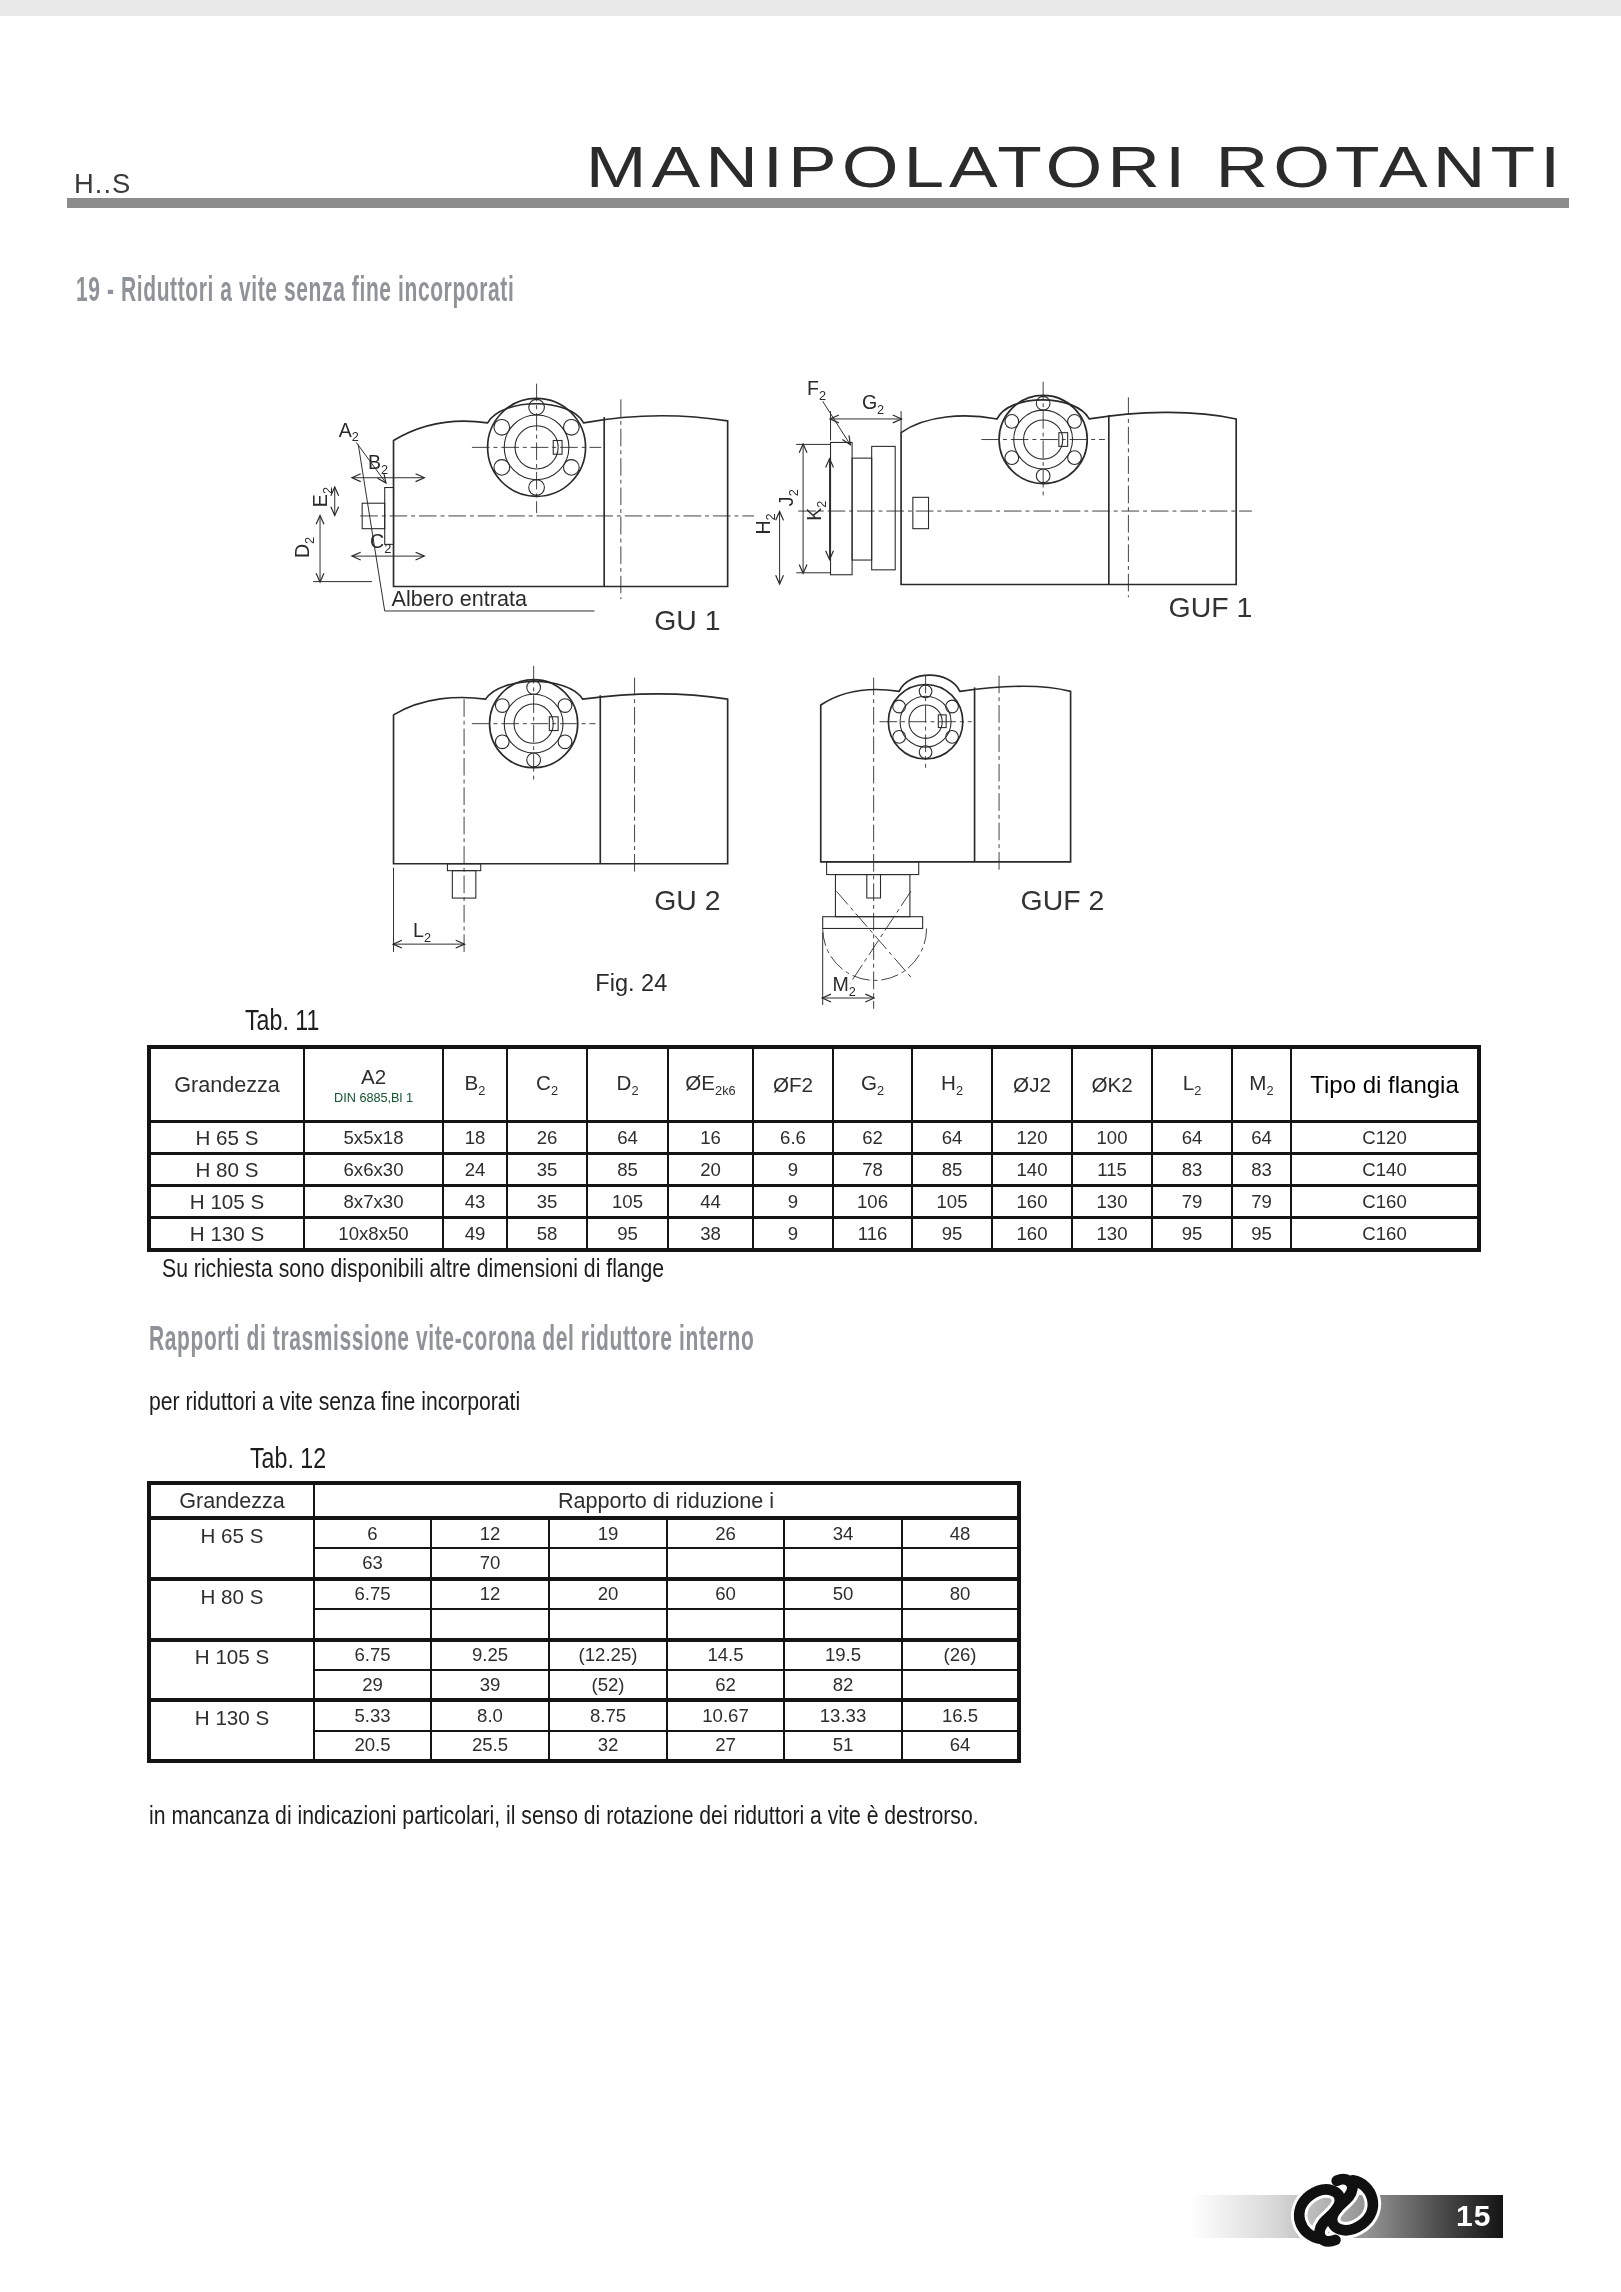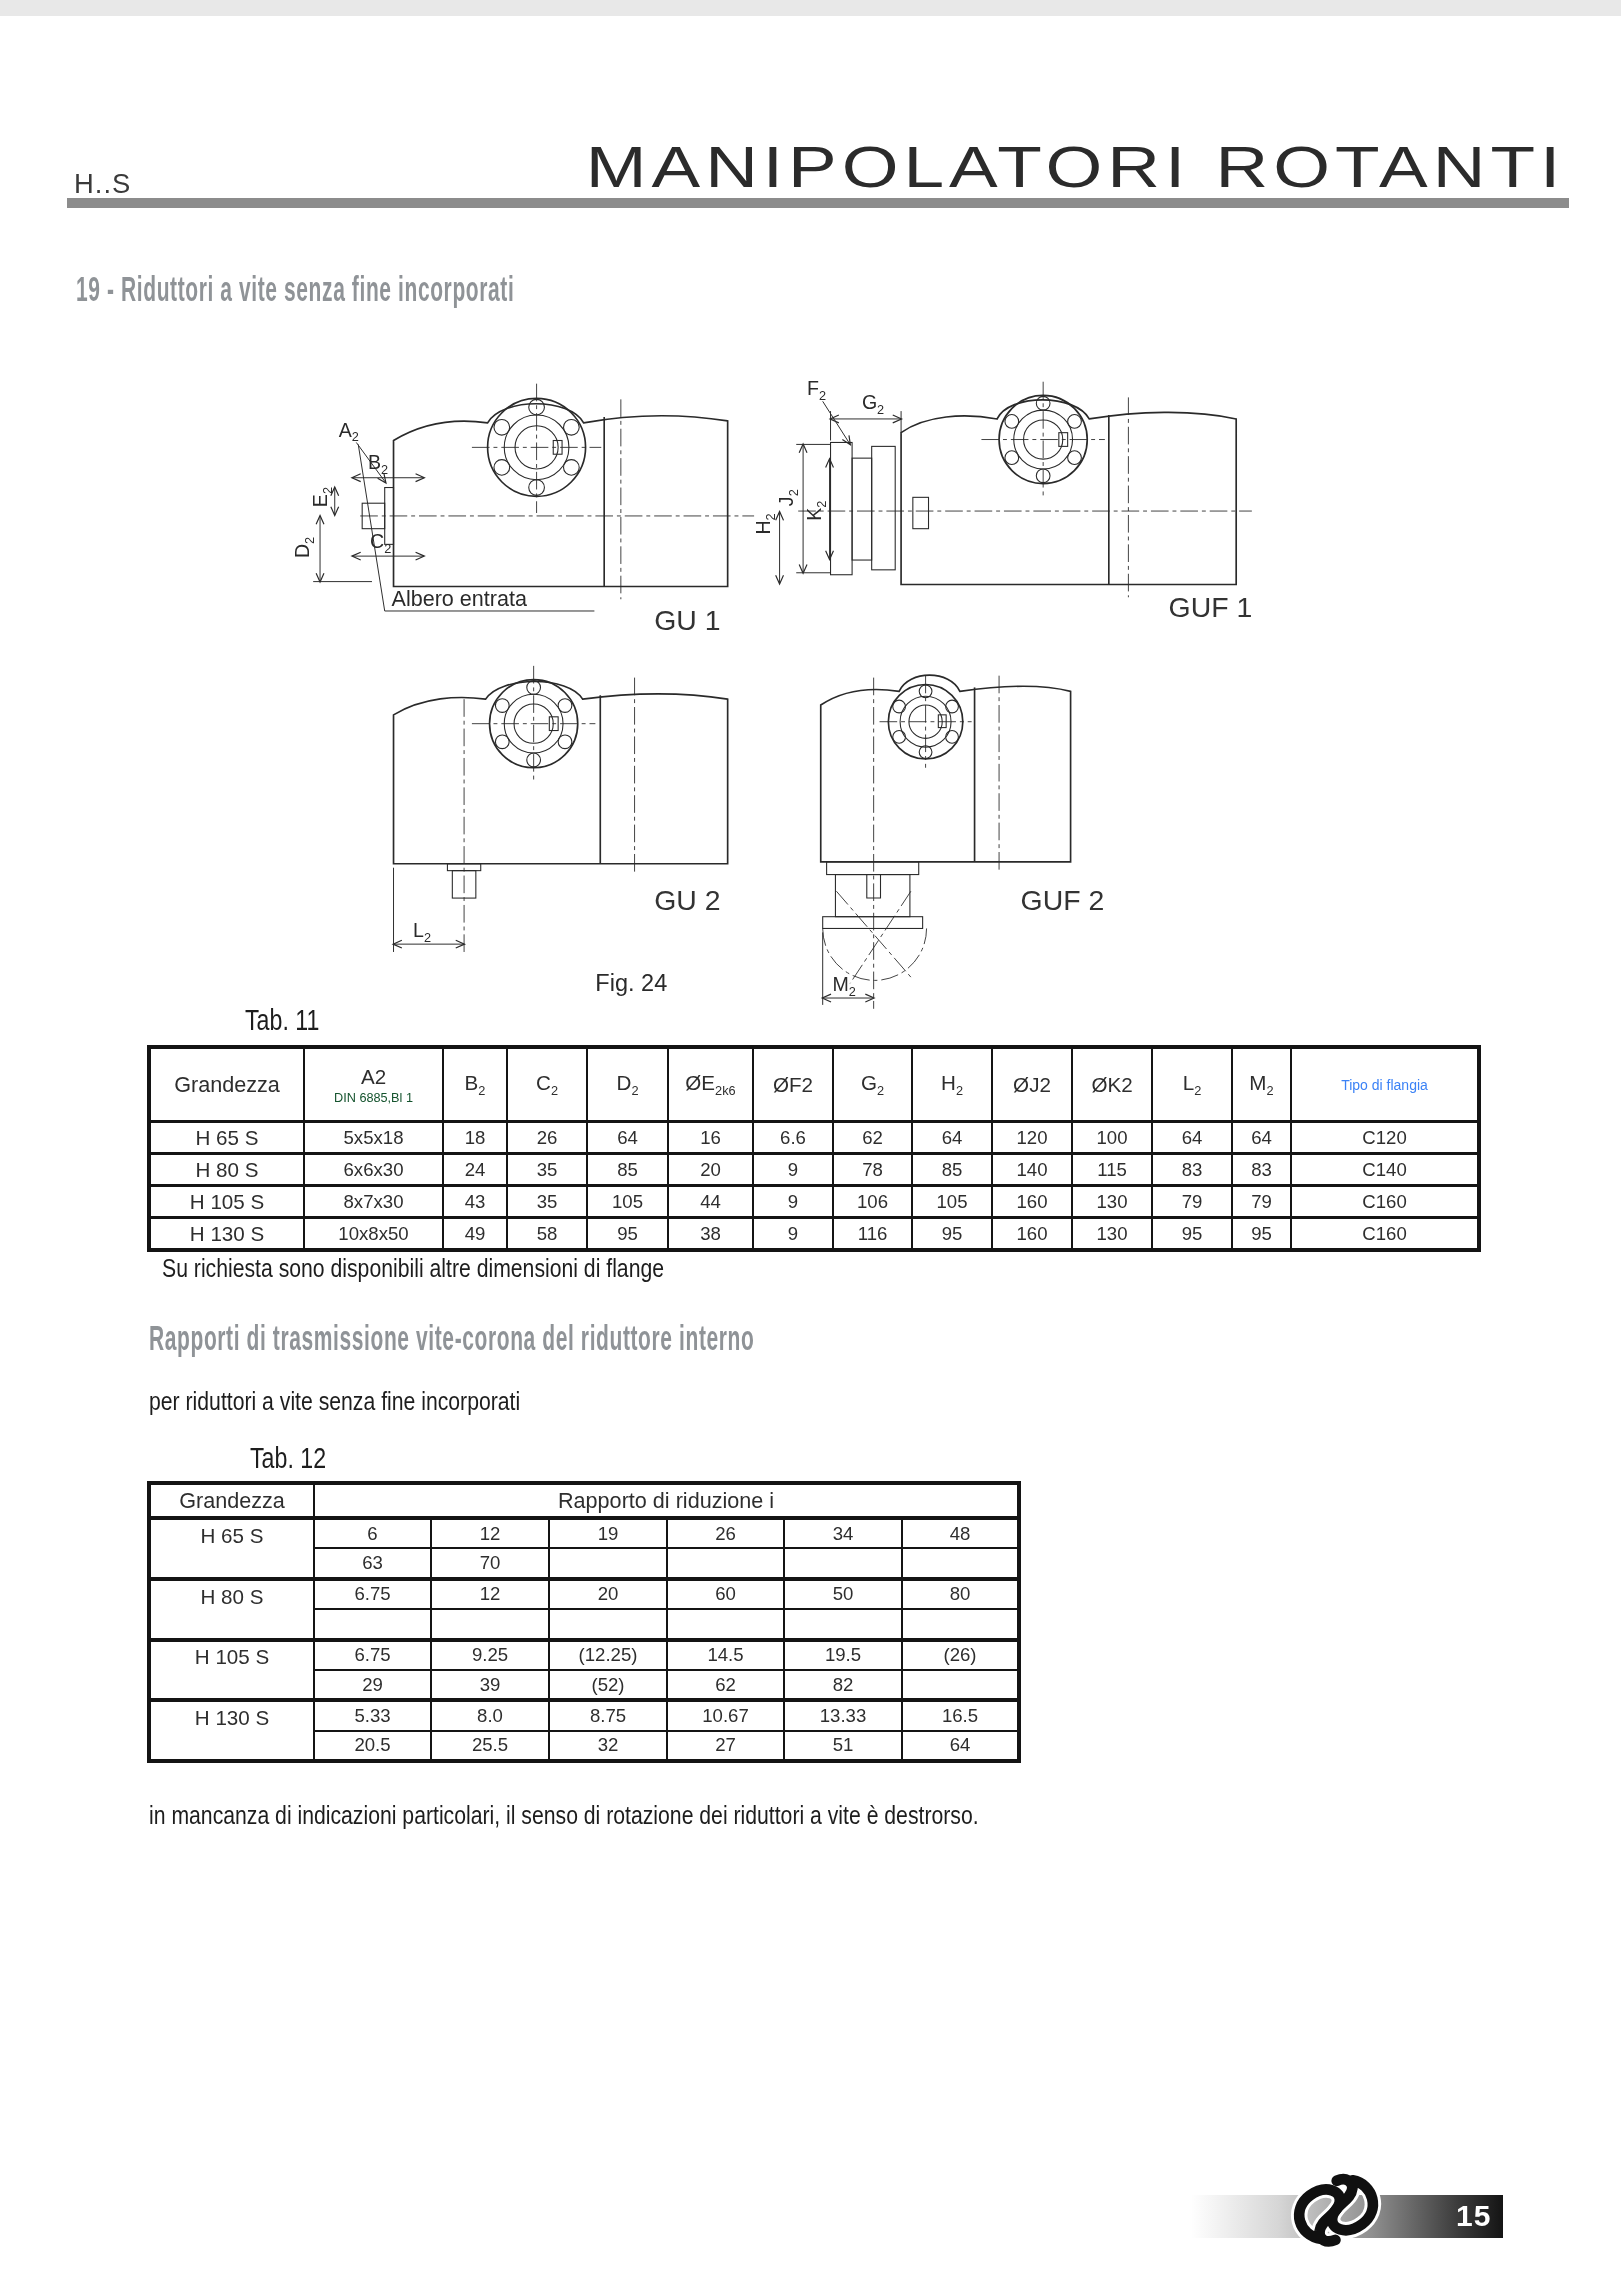--- a/index.html
+++ b/index.html
@@ -34,21 +34,21 @@
   .fig-svg .cap{font-size:29px;fill:#333;}
   .fig-svg .figc{font-size:24px;}
   .fig-svg .note-t{font-size:22px;}
 
   
   table{border-collapse:collapse;table-layout:fixed;position:absolute;background:#fff;}
   #t11{left:147px;top:1029px;width:1333px;border:4.9px solid #141414;}
   #t11 th,#t11 td{border:2px solid #141414;text-align:center;padding:0;overflow:hidden;}
   #t11 th{height:71px;font-size:20.6px;font-weight:normal;color:#2e2e2e;vertical-align:middle;}
   #t11 th.first{font-size:21.6px;}
-  #t11 th.tipo{font-size:14px;color:#3b82f6;text-align:center;}
+  #t11 th.tipo{font-size:24px;color:#000000;text-align:center;}
   #t11 td{height:29px;font-size:18.6px;color:#2e2e2e;border-top-width:3.9px;}
   #t11 td.gcell{font-size:20.6px;}
   #t11 .colnote{font-size:12.7px;color:#14532d;margin-top:2px;}
   sub{font-size:0.62em;}
 
   #t12{left:147px;top:1465px;width:867px;border:4.9px solid #141414;}
   #t12 th,#t12 td{border:2px solid #141414;text-align:center;padding:0;overflow:hidden;}
   #t12 th{height:31px;font-size:21.6px;font-weight:normal;color:#2e2e2e;}
   #t12 td{height:27.4px;font-size:18.6px;color:#2e2e2e;}
   #t12 th{border-bottom-width:3.9px;}

